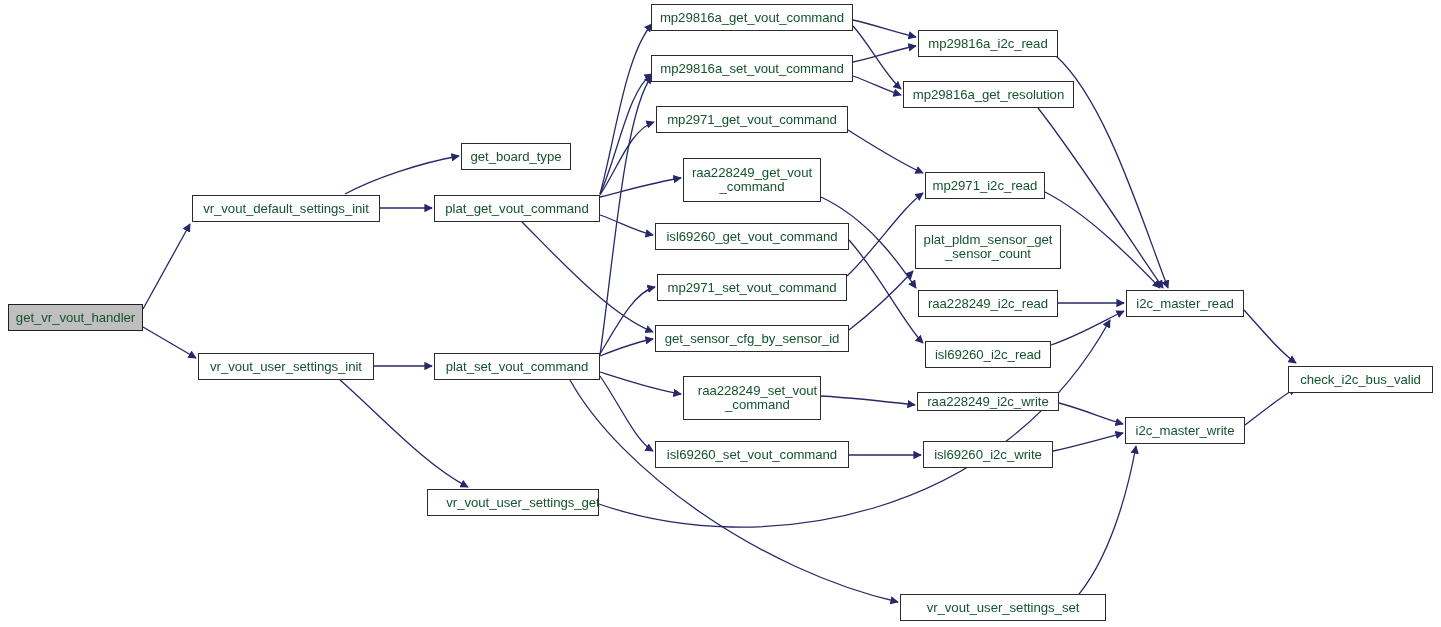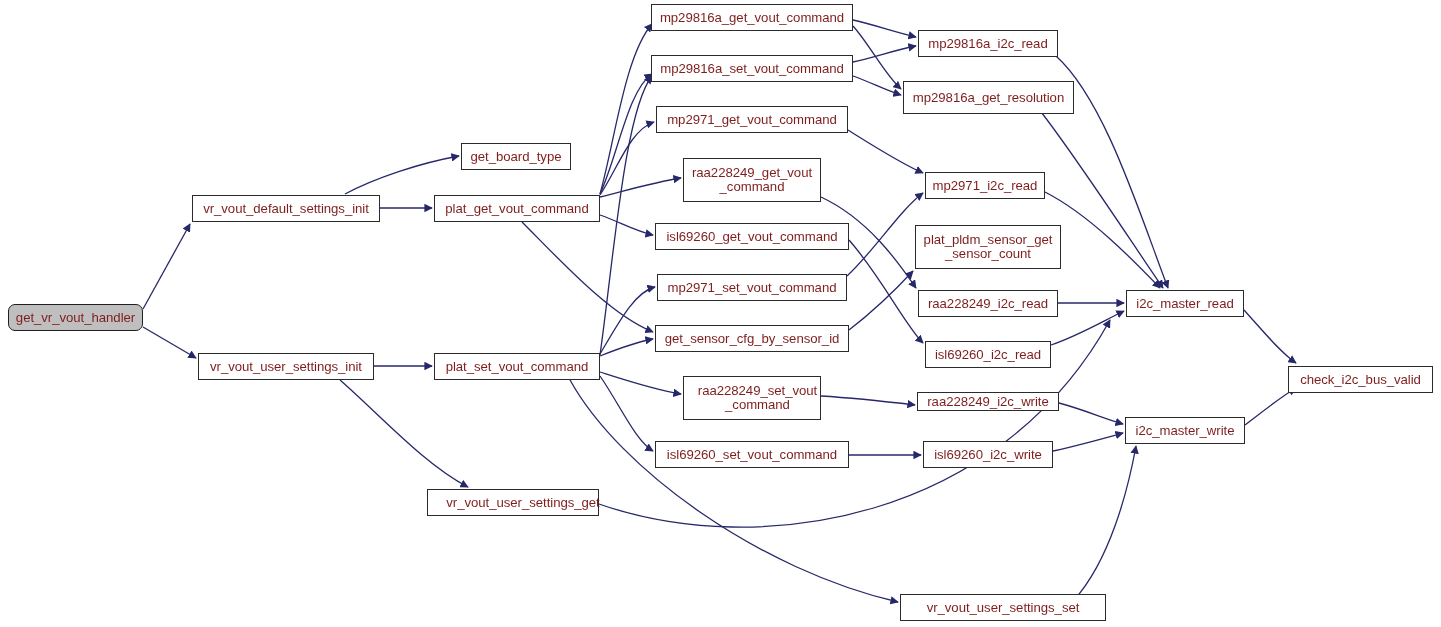--- a/index.html
+++ b/index.html
@@ -21,34 +21,33 @@
     top: 0;
     width: 1441px;
     height: 627px;
     pointer-events: none;
   }
   .node {
     position: absolute;
     box-sizing: border-box;
     border: 1px solid #2b2b2b;
     background: #ffffff;
-    color: #7f1d1d;
+    color: #14532d;
     font-size: 13.2px;
     line-height: 14px;
     display: flex;
     align-items: center;
     justify-content: center;
     text-align: center;
     white-space: pre-line;
     letter-spacing: -0.05px;
   }
   .node.root {
     background: #bfbfbf;
     border-color: #202020;
-    border-radius: 7px;
   }
 </style>
 </head>
 <body>
 
 <div id="canvas">
   <svg id="edges" viewBox="0 0 1441 627" xmlns="http://www.w3.org/2000/svg">
     <defs>
       <marker id="arrow" viewBox="0 0 10 10" refX="9" refY="5" markerWidth="6.5" markerHeight="6.5" orient="auto-start-reverse">
         <path d="M 0 0 L 10 5 L 0 10 z" fill="#27286a"></path>
@@ -110,21 +109,21 @@
       <div class="node" style="left: 656px; top: 106px; width: 192px; height: 27px;">mp2971_get_vout_command</div>
       <div class="node" style="left: 683px; top: 158px; width: 138px; height: 44px;">raa228249_get_vout
 _command</div>
       <div class="node" style="left: 655px; top: 223px; width: 194px; height: 27px;">isl69260_get_vout_command</div>
       <div class="node" style="left: 657px; top: 274px; width: 190px; height: 27px;">mp2971_set_vout_command</div>
       <div class="node" style="left: 655px; top: 325px; width: 194px; height: 27px;">get_sensor_cfg_by_sensor_id</div>
       <div class="node" style="left: 683px; top: 376px; width: 138px; height: 44px; padding-left: 11px;">raa228249_set_vout
 _command</div>
       <div class="node" style="left: 655px; top: 441px; width: 194px; height: 27px;">isl69260_set_vout_command</div>
       <div class="node" style="left: 918px; top: 30px; width: 140px; height: 27px;">mp29816a_i2c_read</div>
-      <div class="node" style="left: 903px; top: 81px; width: 171px; height: 33px;">mp29816a_get_resolution</div>
+      <div class="node" style="left: 903px; top: 81px; width: 171px; height: 27px;">mp29816a_get_resolution</div>
       <div class="node" style="left: 925px; top: 172px; width: 120px; height: 27px;">mp2971_i2c_read</div>
       <div class="node" style="left: 915px; top: 225px; width: 146px; height: 44px;">plat_pldm_sensor_get
 _sensor_count</div>
       <div class="node" style="left: 918px; top: 290px; width: 140px; height: 27px;">raa228249_i2c_read</div>
       <div class="node" style="left: 925px; top: 341px; width: 126px; height: 27px;">isl69260_i2c_read</div>
       <div class="node" style="left: 917px; top: 392px; width: 142px; height: 19px;">raa228249_i2c_write</div>
       <div class="node" style="left: 923px; top: 441px; width: 130px; height: 27px;">isl69260_i2c_write</div>
       <div class="node" style="left: 1126px; top: 290px; width: 118px; height: 27px;">i2c_master_read</div>
       <div class="node" style="left: 1125px; top: 417px; width: 120px; height: 27px;">i2c_master_write</div>
       <div class="node" style="left: 1288px; top: 366px; width: 145px; height: 27px;">check_i2c_bus_valid</div>

